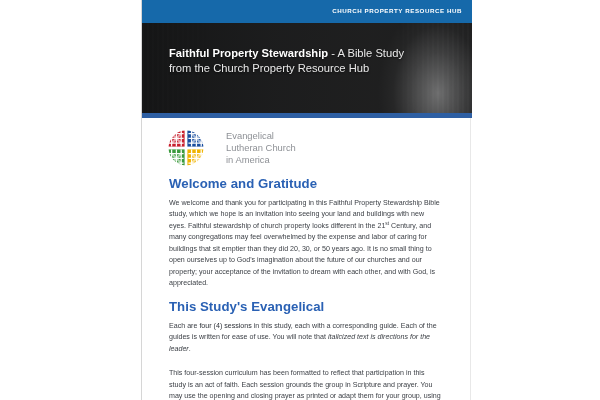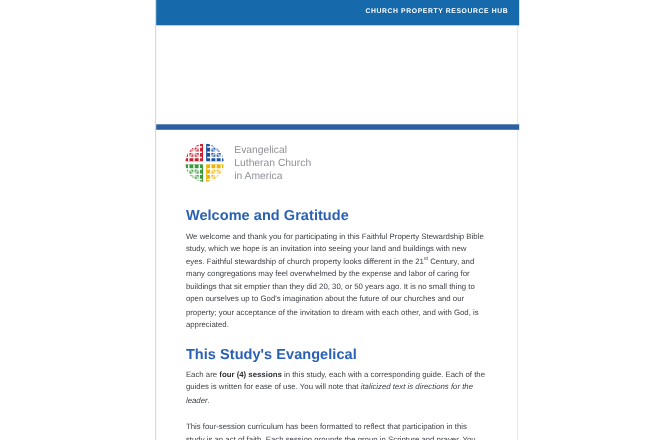--- a/index.html
+++ b/index.html
@@ -121,69 +121,77 @@
     background: #2e5fa3;
   }
 
   
   .logo-row {
     position: absolute;
     left: 24px;
     top: 128px;
     display: flex;
     align-items: center;
-    gap: 7px;
+    gap: 20px;
   }
   .logo-mark { width: 40px; height: 40px; display: block; }
   .logo-words {
     font-size: 9.4px;
     line-height: 1.25;
     color: #8e9196;
     font-family: "Liberation Sans", sans-serif;
     white-space: pre-line;
   }
 
   
   .content {
     position: absolute;
     left: 27px;
     top: 176px;
     width: 272px;
   }
   h2.sec {
-    margin: 12px 0 7px 0;
+    margin: 0 0 7px 0;
     font-size: 13.2px;
     font-weight: bold;
     color: #2a61b4;
     letter-spacing: 0.05px;
     font-family: "Liberation Sans", sans-serif;
   }
   .sec2 { margin-top: 22px; }
   p.body {
     margin: 0 0 9px 0;
     font-size: 7.1px;
     line-height: 1.62;
     color: #3d4147;
     text-align: left;
     font-family: "Liberation Sans", sans-serif;
   }
-  p.body b { font-weight: bold; color: #2c3036; }
+  p.body b { font-weight: normal; color: #2c3036; }
   p.body i { font-style: italic; }
   sup { font-size: 0.68em; vertical-align: super; line-height: 0; }
 </style>
 </head>
 <body>
 
 <div id="page">
   <div class="sheet">
 
     <div class="topbar">
       <div class="topbar-label">CHURCH PROPERTY RESOURCE HUB</div>
     </div>
 
+    <div class="hero">
+      <div class="hero-photo"></div>
+      <div class="hero-scrim"></div>
+      <div class="hero-text">
+        <b>Faithful Property Stewardship</b><span class="light"> - </span><span class="light">A Bible Study</span><br>
+        <span class="light">from the Church Property Resource Hub</span>
+      </div>
+    </div>
 
     <div class="hero-rule"></div>
 
     <div class="logo-row">
       <svg class="logo-mark" viewBox="0 0 100 100">
         <defs>
           <clipPath id="circ">
               <circle cx="50" cy="50" r="46"></circle>
             </clipPath>
         </defs>

